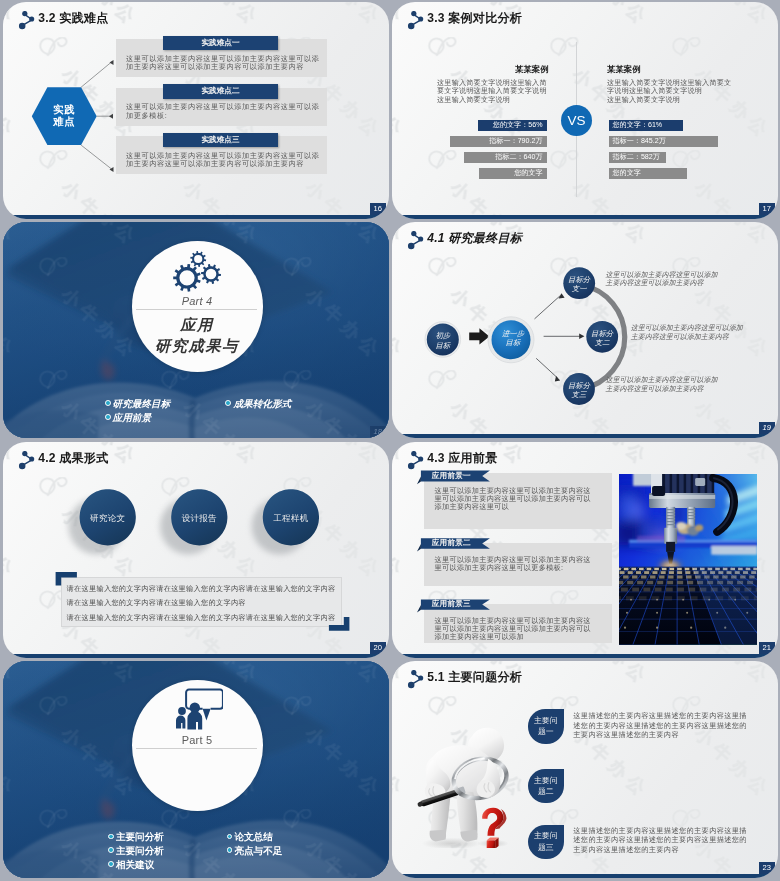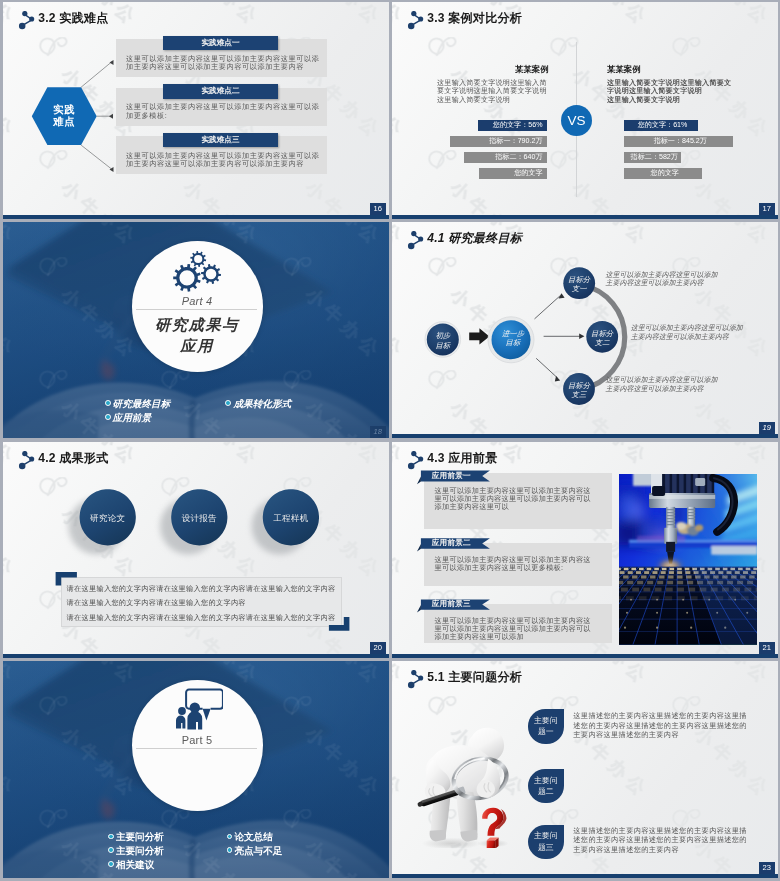--- a/index.html
+++ b/index.html
@@ -1,21 +1,21 @@
 <!DOCTYPE html>
 <html><head>
 <meta charset="utf-8">
 <title>PPT Slide Thumbnails</title>
 <style>
   html,body{margin:0;padding:0;}
   body{width:780px;height:881px;background:#a9aeb9;overflow:hidden;
        font-family:"Liberation Sans",sans-serif;}
   .grid{position:relative;width:780px;height:881px;}
   .slide{position:absolute;width:386px;height:217px;overflow:hidden;
-         box-sizing:border-box;background:#eef0f1;}
+         box-sizing:border-box;background:#eef0f1;border-radius:23px;}
   .s-l{left:3px;} .s-r{left:392px;}
   .r0{top:2px;height:217px;} .r1{top:222px;height:216px;font-style:italic;}
   .r2{top:442px;height:216px;} .r3{top:661px;height:217px;}
   .light{background:linear-gradient(128deg,#fbfbfb 0%,#f4f5f5 32%,#ecedee 68%,#e8eaec 100%);}
   .abs{position:absolute;left:0;top:0;width:386px;height:218px;}
 
   .pgnum{position:absolute;right:3.5px;bottom:4px;width:15.6px;height:11.7px;background:#1b3d6d;
          color:#fff;font-size:7.6px;line-height:11.7px;text-align:center;z-index:9;}
   .botbar{position:absolute;left:0;right:0;bottom:0;height:4px;background:#17406f;z-index:8;}
   .stitle{position:absolute;left:35.3px;top:8.2px;font-size:12.1px;font-weight:bold;color:#1a1a1a;
@@ -39,21 +39,21 @@
 
   
   .s17-vline{position:absolute;left:184px;top:40px;width:1px;height:155px;background:#d2d4d6;}
   .s17-vs{position:absolute;left:169px;top:103px;width:31px;height:31px;border-radius:50%;
           background:#1069b4;color:#fff;font-size:13.5px;line-height:31px;text-align:center;
           letter-spacing:0px;z-index:6;}
   .s17-head{position:absolute;font-size:8.4px;font-weight:bold;color:#1a1a1a;white-space:nowrap;}
   .s17-body{position:absolute;font-size:7.1px;letter-spacing:.22px;line-height:8.25px;color:#555;}
   .s17-bar{position:absolute;height:10.5px;color:#fff;font-size:7.1px;line-height:10.5px;}
   .s17-bar.rt{text-align:right;padding-right:4px;box-sizing:border-box;}
-  .s17-bar.lt{text-align:center;padding-left:4px;box-sizing:border-box;margin-left:15px;}
+  .s17-bar.lt{text-align:left;padding-left:4px;box-sizing:border-box;}
 
   
   .cover{background:#1a4b85;padding-left:34px;}
   .bgphoto{position:absolute;left:0;top:0;width:386px;height:218px;}
   .tint{position:absolute;left:0;top:0;width:386px;height:218px;
         background:linear-gradient(176deg,rgba(25,76,136,.42) 0%,rgba(22,68,124,.46) 48%,rgba(16,56,106,.56) 100%);}
   .cover-circle{position:absolute;left:128.5px;top:19px;width:131px;height:131px;border-radius:50%;
                 background:#fcfcfc;box-shadow:0 1px 5px rgba(0,0,0,.15);}
   .cover-ico{position:absolute;left:168px;top:26px;width:52px;height:48px;}
   .cover-part{position:absolute;left:128.5px;top:72.5px;width:131px;text-align:center;
@@ -205,21 +205,21 @@
 
   <div class="s17-vline"></div>
 
   <div class="s17-head" style="left:123px;top:62px;">某某案例</div>
   <div class="s17-body" style="left:45px;top:77px;width:112px;">
     <div>这里输入简要文字说明这里输入简</div>
     <div>要文字说明这里输入简要文字说明</div>
     <div>这里输入简要文字说明</div>
   </div>
   <div class="s17-head" style="left:215px;top:62px;">某某案例</div>
-  <div class="s17-body" style="left:215px;top:77px;width:128px;font-weight:bold;">
+  <div class="s17-body" style="left:215px;top:77px;width:128px;">
     <div>这里输入简要文字说明这里输入简要文</div>
     <div>字说明这里输入简要文字说明</div>
     <div>这里输入简要文字说明</div>
   </div>
 
   <div class="s17-bar rt" style="left:86px;top:118px;width:68.5px;background:#1b3d6d;">您的文字：56%</div>
   <div class="s17-bar rt" style="left:58px;top:134px;width:96.5px;background:#8b8b8b;">指标一：790.2万</div>
   <div class="s17-bar rt" style="left:72px;top:150px;width:82.5px;background:#8b8b8b;">指标二：640万</div>
   <div class="s17-bar rt" style="left:87px;top:166px;width:67.5px;background:#8b8b8b;">您的文字</div>
 
@@ -312,22 +312,22 @@
   <svg class="cover-ico" viewBox="0 0 52 48">
   <g fill="#1d4372" fill-rule="evenodd">
     <path d="M26.7 31.4 L29.7 32.4 L28.9 34.9 L25.9 34.1 L25.5 34.9 L25.1 35.6 L24.6 36.3 L24.1 36.9 L26.1 39.4 L24.2 41.1 L22.0 38.8 L21.3 39.2 L20.5 39.6 L19.8 39.9 L19.0 40.2 L19.3 43.3 L16.8 43.7 L16.2 40.6 L15.4 40.6 L14.5 40.5 L13.7 40.4 L12.9 40.1 L11.5 42.9 L9.2 41.9 L10.3 39.0 L9.6 38.5 L9.0 38.0 L8.4 37.4 L7.8 36.8 L5.1 38.4 L3.7 36.3 L6.3 34.5 L5.9 33.7 L5.7 32.9 L5.4 32.1 L5.3 31.3 L2.2 31.2 L2.2 28.6 L5.3 28.4 L5.4 27.6 L5.6 26.8 L5.9 26.0 L6.2 25.3 L3.6 23.5 L5.0 21.3 L7.7 22.9 L8.3 22.3 L8.9 21.7 L9.5 21.2 L10.2 20.7 L9.0 17.8 L11.3 16.7 L12.8 19.5 L13.6 19.3 L14.4 19.1 L15.2 19.0 L16.1 19.0 L16.6 15.9 L19.2 16.3 L18.9 19.4 L19.7 19.6 L20.4 20.0 L21.2 20.3 L21.9 20.7 L24.0 18.5 L26.0 20.1 L24.0 22.6 L24.6 23.2 L25.1 23.9 L25.5 24.6 L25.8 25.4 L28.9 24.6 L29.6 27.0 L26.7 28.1 L26.8 28.9 L26.8 29.7 L26.8 30.6 Z M23.6 29.8 A7.6 7.6 0 1 0 8.4 29.8 A7.6 7.6 0 1 0 23.6 29.8 Z"></path>
     <path d="M33.3 11.2 L35.2 11.6 L34.9 13.2 L33.0 12.9 L32.8 13.4 L32.6 13.9 L32.3 14.3 L32.0 14.8 L33.3 16.2 L32.1 17.3 L30.7 16.0 L30.3 16.3 L29.8 16.5 L29.4 16.7 L28.9 16.9 L29.1 18.8 L27.5 19.0 L27.1 17.1 L26.6 17.1 L26.1 17.0 L25.6 16.9 L25.1 16.7 L24.1 18.4 L22.7 17.6 L23.6 15.9 L23.2 15.6 L22.8 15.2 L22.4 14.8 L22.1 14.4 L20.4 15.2 L19.7 13.7 L21.4 12.8 L21.2 12.3 L21.2 11.8 L21.1 11.3 L21.1 10.8 L19.2 10.4 L19.5 8.8 L21.4 9.1 L21.6 8.6 L21.8 8.1 L22.1 7.7 L22.4 7.2 L21.1 5.8 L22.3 4.7 L23.7 6.0 L24.1 5.7 L24.6 5.5 L25.0 5.3 L25.5 5.1 L25.3 3.2 L26.9 3.0 L27.3 4.9 L27.8 4.9 L28.3 5.0 L28.8 5.1 L29.3 5.3 L30.3 3.6 L31.7 4.4 L30.8 6.1 L31.2 6.4 L31.6 6.8 L32.0 7.2 L32.3 7.6 L34.0 6.8 L34.7 8.3 L33.0 9.2 L33.2 9.7 L33.2 10.2 L33.3 10.7 Z M31.3 11.0 A4.1 4.1 0 1 0 23.1 11.0 A4.1 4.1 0 1 0 31.3 11.0 Z"></path>
     <path d="M47.7 25.7 L50.0 26.0 L49.8 28.0 L47.5 27.9 L47.3 28.5 L47.0 29.1 L46.8 29.7 L46.4 30.2 L48.1 31.9 L46.8 33.4 L44.9 31.9 L44.4 32.3 L43.9 32.7 L43.3 33.0 L42.7 33.2 L43.1 35.5 L41.1 35.9 L40.5 33.7 L39.9 33.7 L39.2 33.7 L38.6 33.6 L37.9 33.4 L36.9 35.5 L35.1 34.7 L35.9 32.5 L35.4 32.2 L34.9 31.7 L34.4 31.3 L34.0 30.8 L31.9 31.9 L30.9 30.1 L32.9 28.9 L32.6 28.3 L32.5 27.6 L32.4 27.0 L32.3 26.3 L30.0 26.0 L30.2 24.0 L32.5 24.1 L32.7 23.5 L33.0 22.9 L33.2 22.3 L33.6 21.8 L31.9 20.1 L33.2 18.6 L35.1 20.1 L35.6 19.7 L36.1 19.3 L36.7 19.0 L37.3 18.8 L36.9 16.5 L38.9 16.1 L39.5 18.3 L40.1 18.3 L40.8 18.3 L41.4 18.4 L42.1 18.6 L43.1 16.5 L44.9 17.3 L44.1 19.5 L44.6 19.8 L45.1 20.3 L45.6 20.7 L46.0 21.2 L48.1 20.1 L49.1 21.9 L47.1 23.1 L47.4 23.7 L47.5 24.4 L47.6 25.0 Z M45.3 26.0 A5.3 5.3 0 1 0 34.7 26.0 A5.3 5.3 0 1 0 45.3 26.0 Z"></path>
   </g>
 </svg>
   <div class="cover-part">Part 4</div>
   <div class="cover-rule"></div>
   <div class="cover-h">
+    <div>应用</div>
     <div>研究成果与</div>
-    <div>应用</div>
   </div>
   <span class="cover-dot" style="left:102.2px;top:178.4px"></span>
   <span class="cover-bul" style="left:109.6px;top:176.1px">研究最终目标</span>
   <span class="cover-dot" style="left:222.4px;top:178.4px"></span>
   <span class="cover-bul" style="left:230.5px;top:176.1px">成果转化形式</span>
   <span class="cover-dot" style="left:102.2px;top:192.2px"></span>
   <span class="cover-bul" style="left:109.6px;top:189.9px">应用前景</span>
   <div class="pgnum" style="bottom:0">18</div>
 </div>
 

